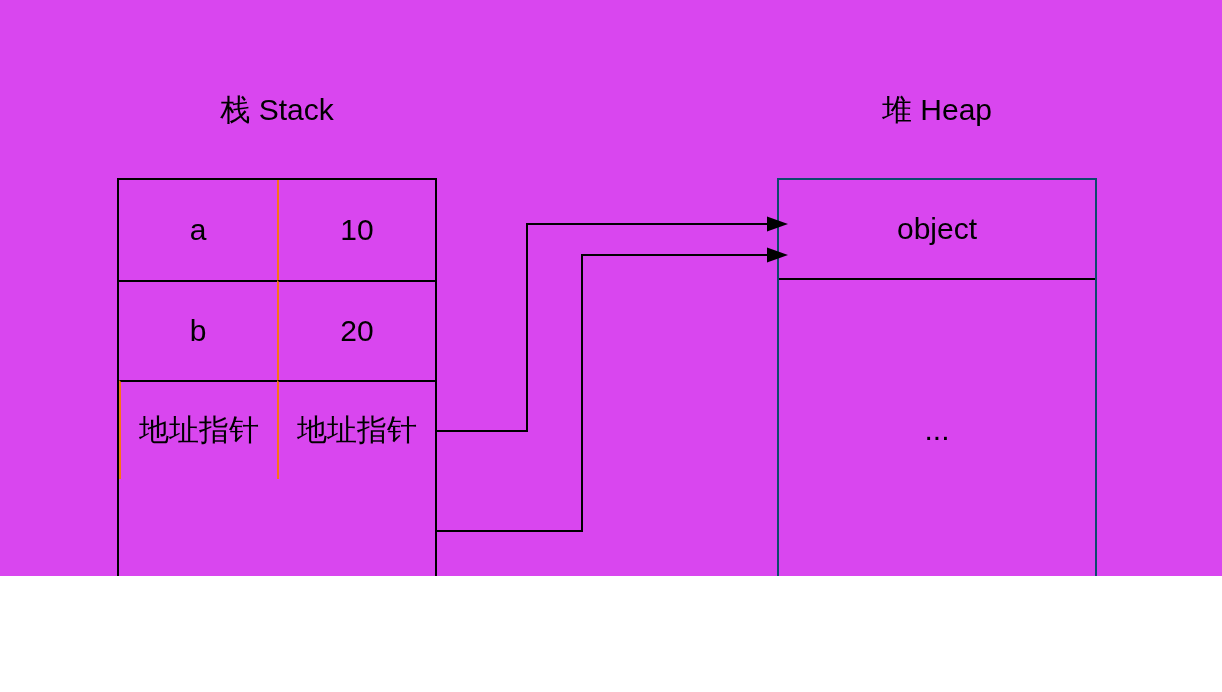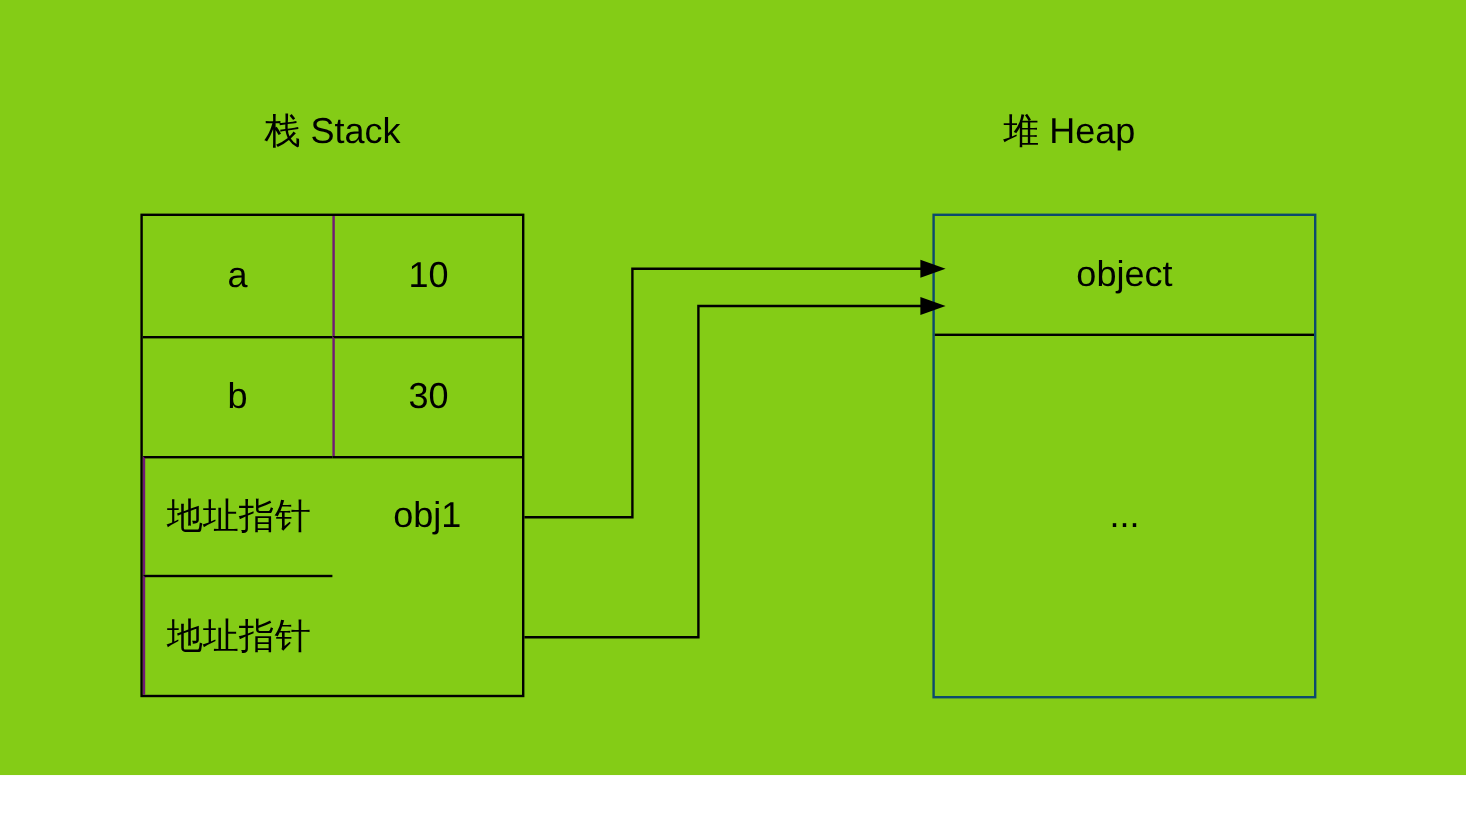--- a/index.html
+++ b/index.html
@@ -3,59 +3,59 @@
 <meta charset="utf-8">
 <style>
   html, body {
     margin: 0;
     padding: 0;
     background: #ffffff;
   }
   .canvas {
     position: relative;
     width: 1222px;
-    height: 646px;
-    background: #84cc16;
+    height: 576px;
+    background: #d946ef;
     font-family: "Liberation Sans", "DejaVu Sans", sans-serif;
     color: #000000;
     overflow: hidden;
   }
   .title {
     position: absolute;
     width: 320px;
     height: 40px;
     line-height: 40px;
     top: 90px;
     text-align: center;
     font-size: 30px;
     color: #000000;
   }
   .stack-title { left: 117px; }
-  .heap-title  { left: 731px; }
+  .heap-title  { left: 777px; }
 
   .stack-table {
     position: absolute;
     left: 117px;
     top: 178px;
     width: 320px;
     height: 403px;
     border: 2px solid #000000;
     box-sizing: border-box;
     display: grid;
     grid-template-columns: 1fr 1fr;
     grid-template-rows: repeat(4, 1fr);
   }
   .cell {
     display: flex;
     align-items: center;
     justify-content: center;
     font-size: 30px;
     box-sizing: border-box;
   }
-  .cell.value { border-left: 2px solid #701a75; text-align: center; }
+  .cell.value { border-left: 2px solid #f97316; text-align: center; }
   .cell.bt    { border-top: 2px solid #000000; }
 
   .heap-box {
     position: absolute;
     left: 777px;
     top: 178px;
     width: 320px;
     height: 404px;
     border: 2px solid #0c4a6e;
     box-sizing: border-box;
@@ -102,23 +102,22 @@
 
 <div class="canvas">
 
   <div class="title stack-title">栈 Stack</div>
   <div class="title heap-title">堆 Heap</div>
 
   <div class="stack-table">
     <div class="cell name">a</div>
     <div class="cell value">10</div>
     <div class="cell name bt">b</div>
-    <div class="cell value bt">30</div>
+    <div class="cell value bt">20</div>
     <div class="cell value bt">地址指针</div>
-    <div class="cell name bt">obj1</div>
     <div class="cell value bt">地址指针</div>
   </div>
 
   <div class="heap-box">
     <div class="heap-header">object</div>
     <div class="heap-body">...</div>
   </div>
 
   <svg class="arrows" viewBox="0 0 1222 692" xmlns="http://www.w3.org/2000/svg">
     <g>

